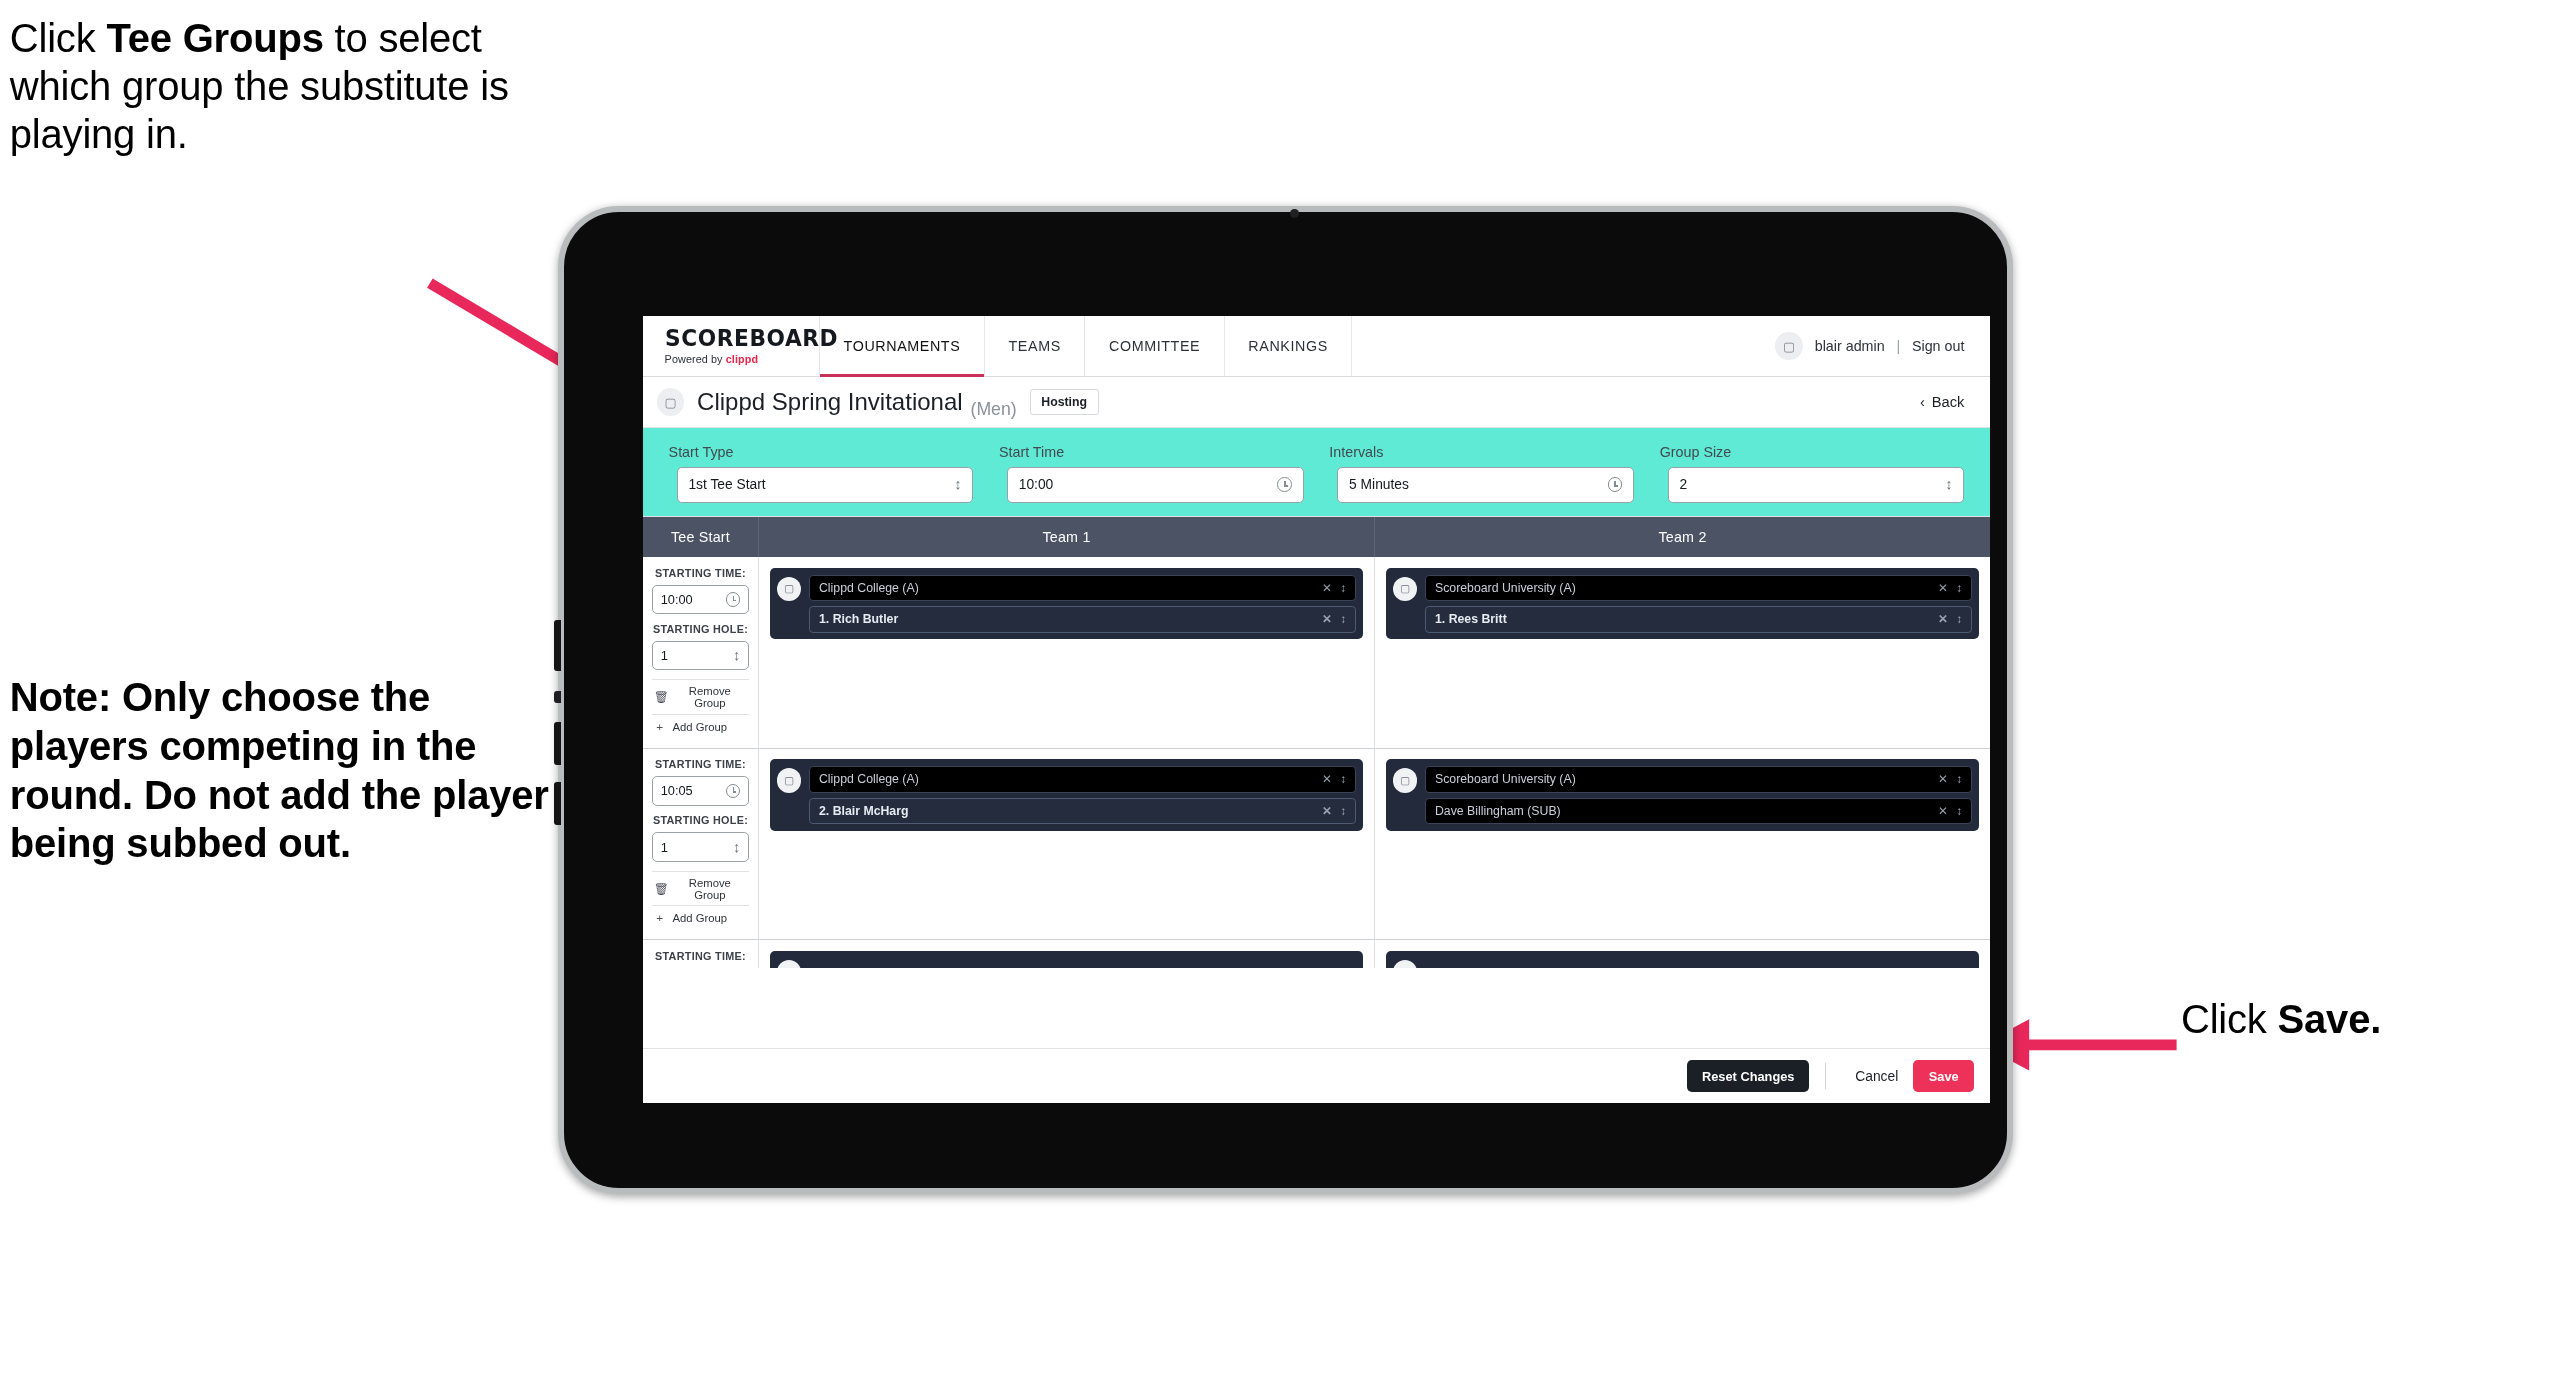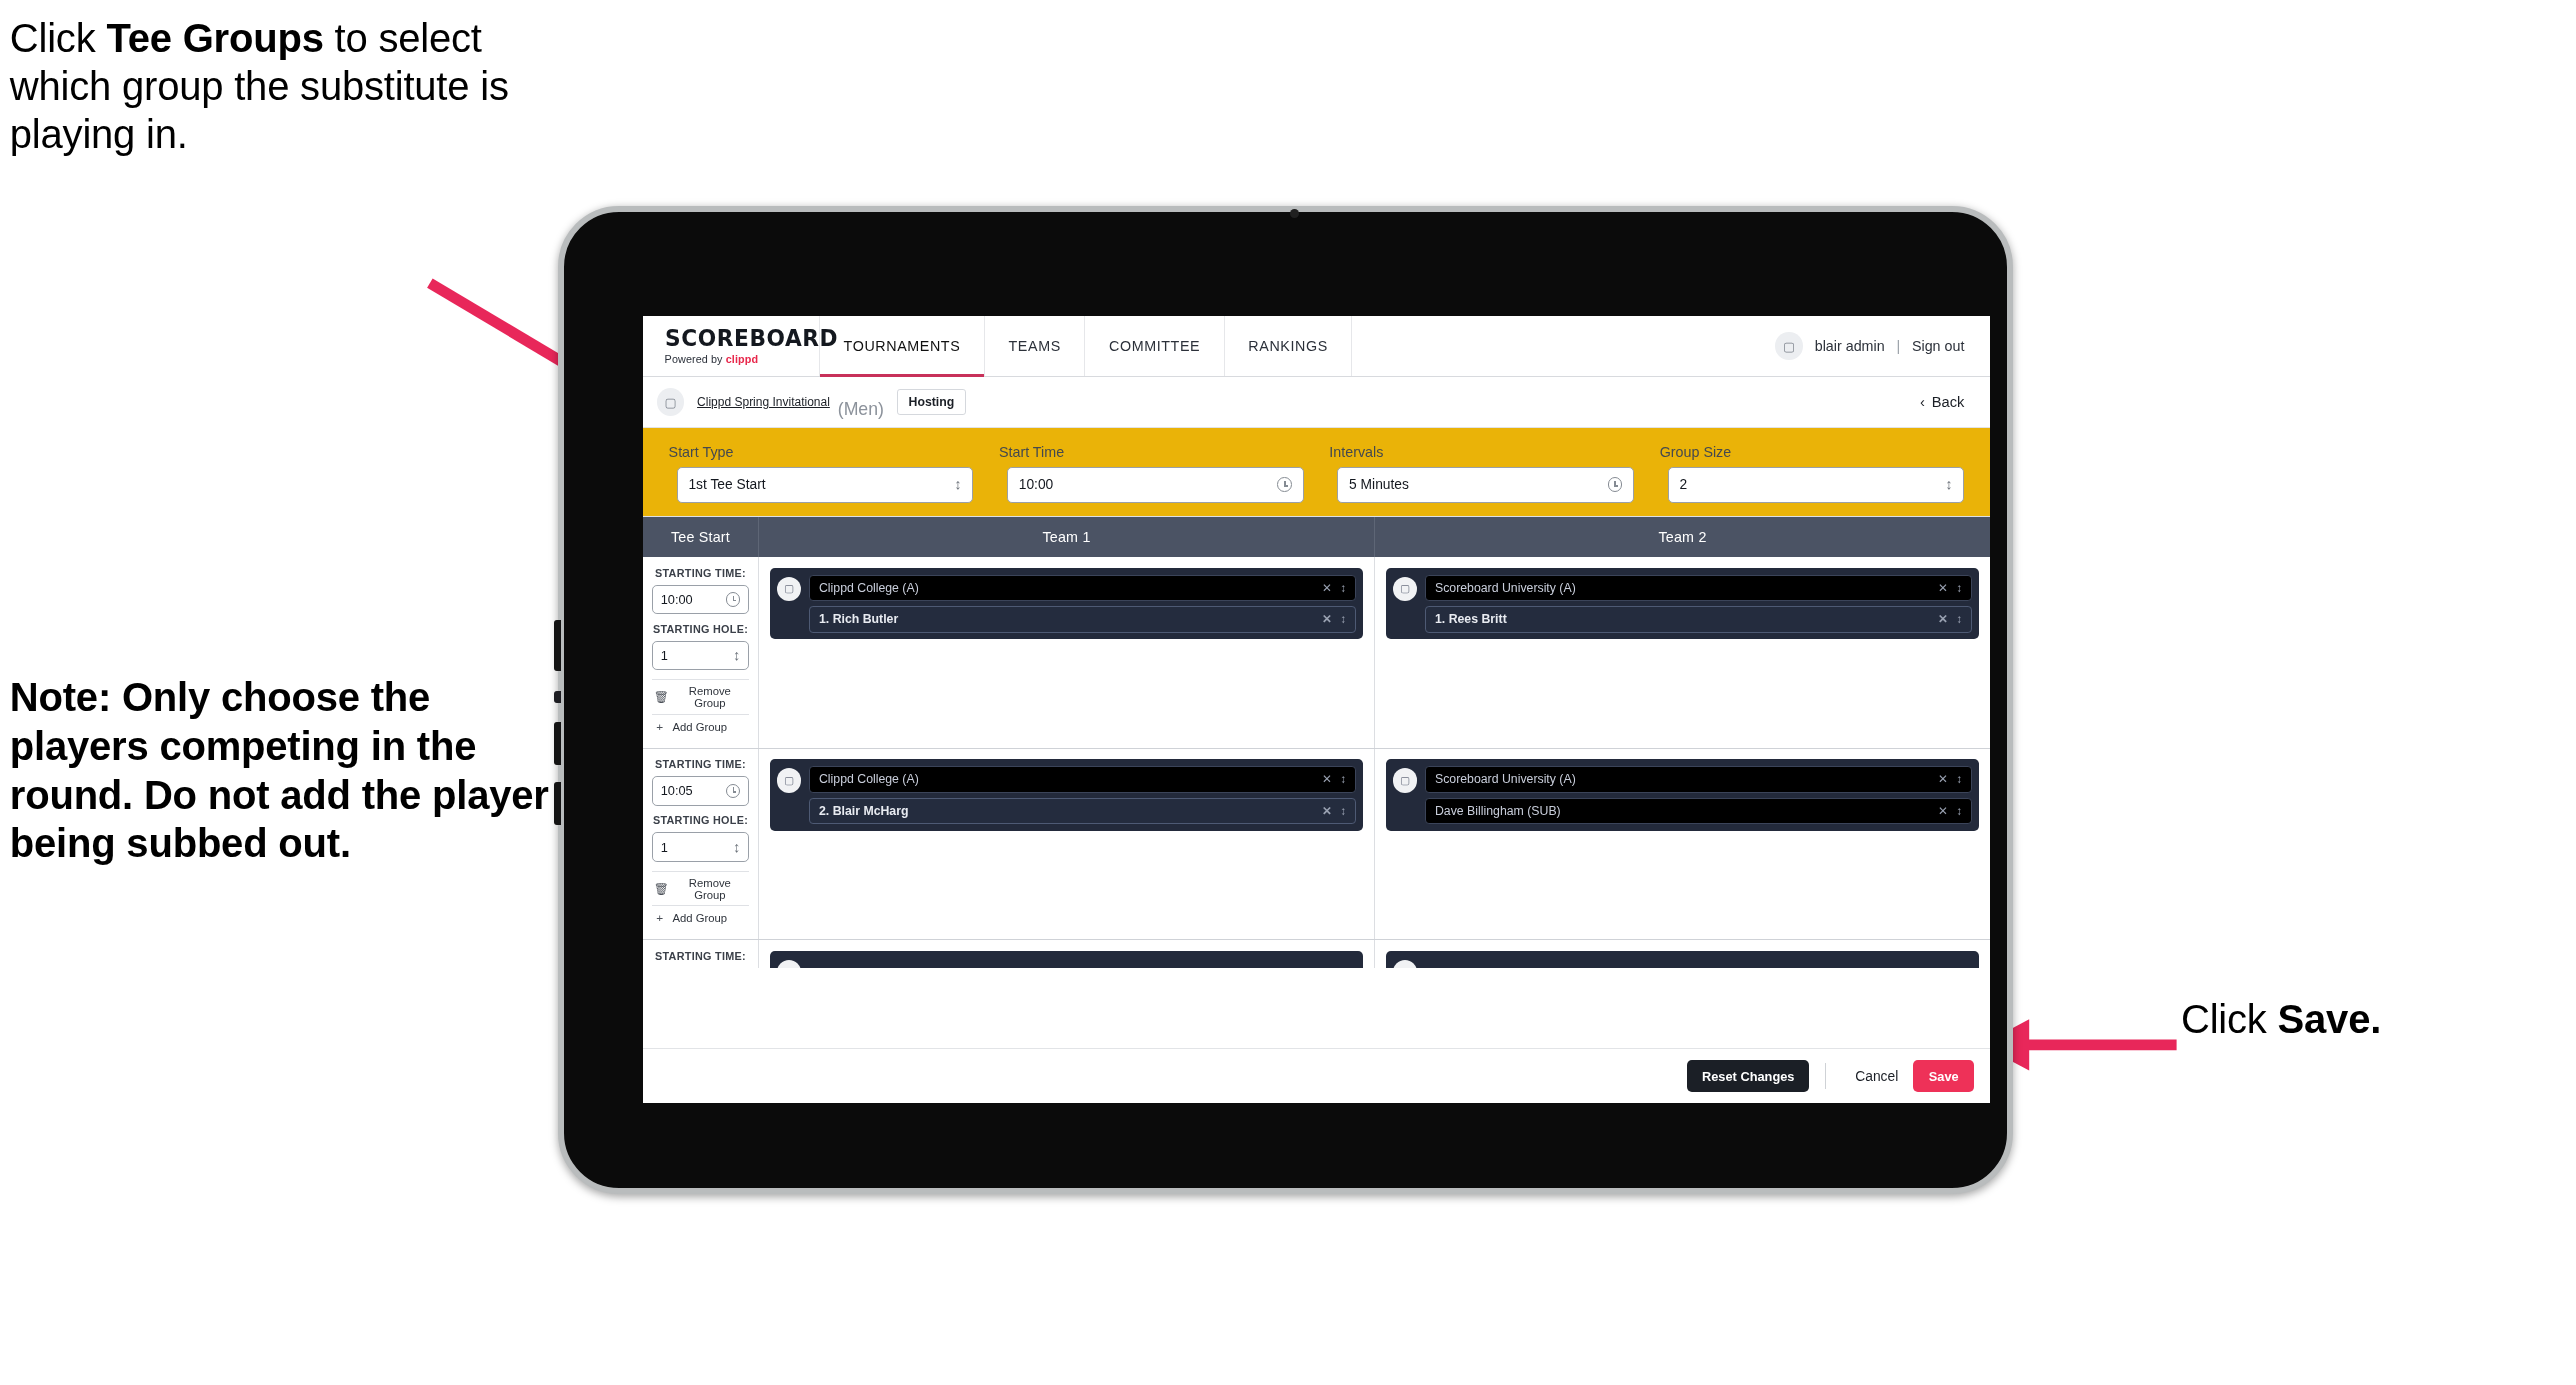--- a/index.html
+++ b/index.html
@@ -93,33 +93,33 @@
   }
   #nav-right .sep { color:#9aa0a8; }
   #nav-right .link { cursor: pointer; }
 
   
   #crumbrow {
     height: 51px; display: flex; align-items: center;
     padding: 0 25.6px 0 13.8px; border-bottom: 1px solid #e1e3e6;
     background: #fff; gap: 12.8px;
   }
-  #crumb-title { font-size: 12px; color: #1b1f26; text-decoration: underline; }
+  #crumb-title { font-size: 24px; color: #1b1f26; }
   #crumb-sub { font-size: 17.7px; color: #8c929b; margin-left: -4.9px; margin-top: 15px;}
   #hosting {
     border: 1px solid #d5d8dd; border-radius: 2.9px;
     padding: 4.9px 10.8px; font-size: 12.3px; font-weight: bold; color:#1b1f26;
     background:#fff;
   }
   #back { margin-left: auto; font-size: 14.7px; color:#1b1f26; display:flex; align-items:center; gap:6.9px; cursor:pointer;}
 
   
   #controls {
     display: flex; gap: 25.6px; padding: 15.7px 25.6px 13.8px 25.6px;
-    background: #eab308;
+    background: #5eead4;
   }
   .ctrl { flex: 1; }
   .ctrl-label { font-size: 14.3px; color: #44494f; margin-bottom: 6.9px; }
   .ctrl-box {
     height: 36px; border: 1px solid #9aa0a8; border-radius: 4.9px;
     background: #fff; display: flex; align-items: center;
     padding: 0 10.8px; font-size: 13.8px; color: #14181f;
     cursor: pointer;
     margin-left: 8px;
   }

